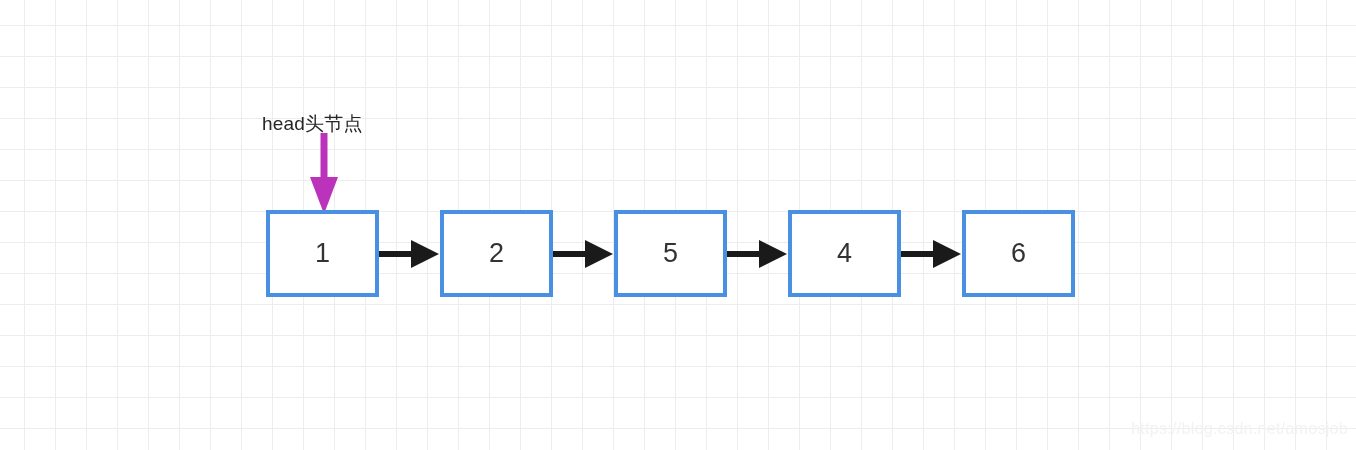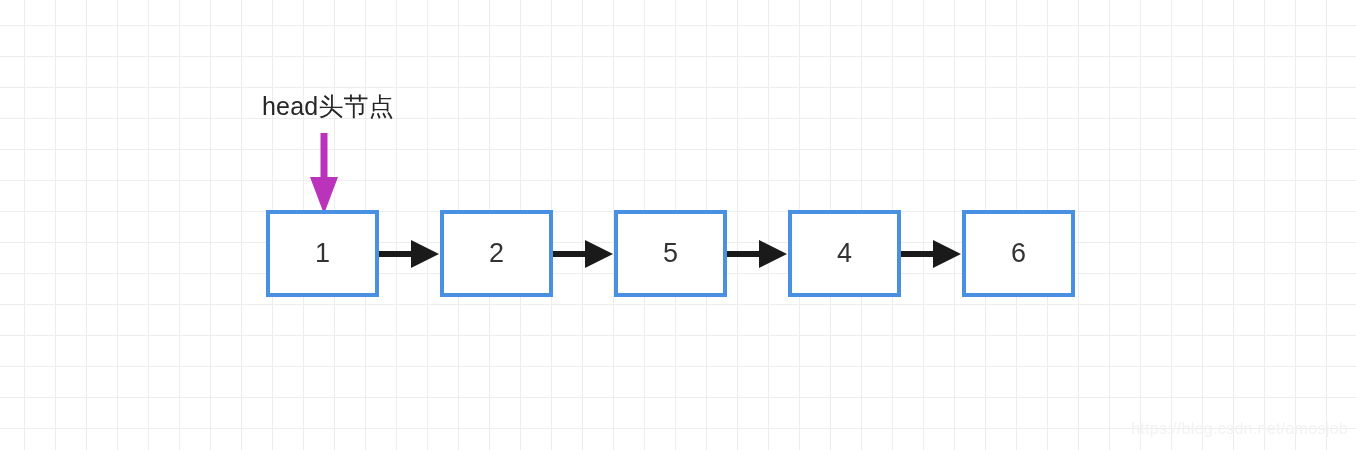--- a/index.html
+++ b/index.html
@@ -24,22 +24,22 @@
       linear-gradient(to bottom, #ededed 1.5px, transparent 1.5px);
     background-size: 31px 31px;
     background-position: 24px 25px;
     overflow: hidden;
   }
 
   
   .head-label {
     position: absolute;
     left: 262px;
-    top: 90px;
-    font-size: 25px;
+    top: 108px;
+    font-size: 19px;
     line-height: 32px;
     color: #262626;
     white-space: nowrap;
     letter-spacing: 0.2px;
   }
 
   .head-arrow {
     position: absolute;
     left: 300px;
     top: 133px;

